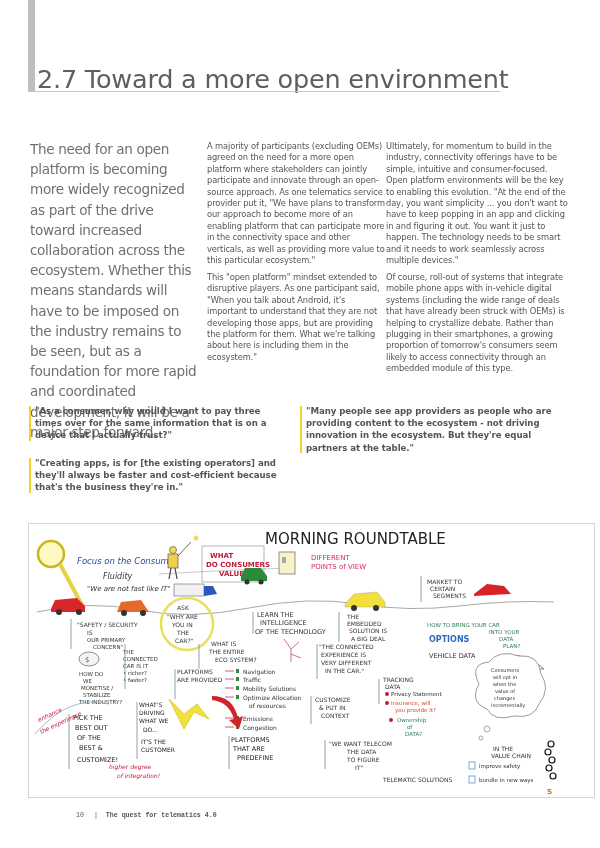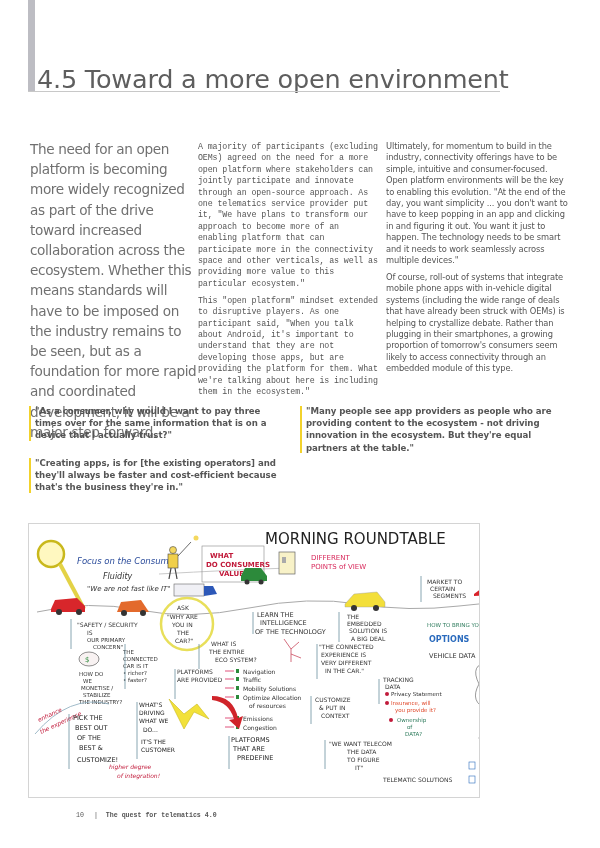--- a/index.html
+++ b/index.html
@@ -7,44 +7,44 @@
   body { position: relative; font-family: "Liberation Sans", sans-serif; color: #5a5a5a; }
 
   .side-bar { position: absolute; left: 28px; top: 0; width: 7px; height: 92px; background: #bdbdc3; }
   .title-rule { position: absolute; left: 28px; top: 91px; width: 472px; height: 1px; background: #c8c8c8; }
   .page-title { position: absolute; left: 37px; top: 64px; font-size: 25.5px; color: #5e5e5e; letter-spacing: -0.2px; white-space: nowrap; font-family: "DejaVu Sans", sans-serif; font-weight: normal; }
 
   .lead { position: absolute; left: 30px; top: 139px; width: 170px; font-size: 13.6px; line-height: 20.2px; color: #707070; font-family: "DejaVu Sans", sans-serif; letter-spacing: -0.35px; }
 
   .col { position: absolute; top: 141px; width: 180px; font-size: 8.3px; line-height: 11.4px; color: #555; font-family: "DejaVu Sans", sans-serif; letter-spacing: -0.12px; }
   .col p { margin-bottom: 5.5px; }
-  .col-2 { left: 198px; font-family: Liberation Mono, monospace; }
+  .col-2 { left: 207px; }
   .col-3 { left: 386px; width: 182px; }
 
   .quote { position: absolute; font-size: 8.6px; line-height: 12.2px; color: #555; font-weight: bold; font-family: "DejaVu Sans", sans-serif; letter-spacing: -0.05px; padding-left: 6px; }
   .quote::before { content: ""; position: absolute; left: 0; top: 1px; bottom: 1px; width: 2px; background: #f2d22c; }
   .q1 { left: 29px; top: 405px; width: 255px; }
   .q2 { left: 29px; top: 457px; width: 255px; }
   .q3 { left: 300px; top: 405px; width: 260px; }
 
-  .frame { position: absolute; left: 28px; top: 523px; width: 452px; height: 275px; border: 1px solid #d4d4d4; background: #fff; overflow: hidden; }
+  .frame { position: absolute; left: 28px; top: 523px; width: 567px; height: 275px; border: 1px solid #d4d4d4; background: #fff; overflow: hidden; }
   .frame svg { position: absolute; left: 0; top: 0; }
 
   .footer { position: absolute; left: 29px; top: 812px; font-size: 6.6px; color: #555; font-family: Liberation Mono, monospace; white-space: nowrap; margin-left: 47px; }
   .footer .pg { margin-right: 6px; }
   .footer .sep { margin-right: 4px; }
   .footer .doc { font-weight: bold; }
 
   .sk { font-family: "DejaVu Sans", sans-serif; }
 </style>
 </head>
 <body>
 
 <div class="side-bar"></div>
-<h1 class="page-title">4.5  Toward a more open environment</h1>
+<h1 class="page-title">2.7  Toward a more open environment</h1>
 <div class="title-rule"></div>
 
 <div class="lead">The need for an open platform is becoming more widely recognized as part of the drive toward increased collaboration across the ecosystem. Whether this means standards will have to be imposed on the industry remains to be seen, but as a foundation for more rapid and coordinated development, it will be a major step forward.</div>
 
 <div class="col col-2">
   <p>A majority of participants (excluding OEMs) agreed on the need for a more open platform where stakeholders can jointly participate and innovate through an open-source approach. As one telematics service provider put it, "We have plans to transform our approach to become more of an enabling platform that can participate more in the connectivity space and other verticals, as well as providing more value to this particular ecosystem."</p>
   <p>This "open platform" mindset extended to disruptive players. As one participant said, "When you talk about Android, it's important to understand that they are not developing those apps, but are providing the platform for them. What we're talking about here is including them in the ecosystem."</p>
 </div>
 
 <div class="col col-3">

